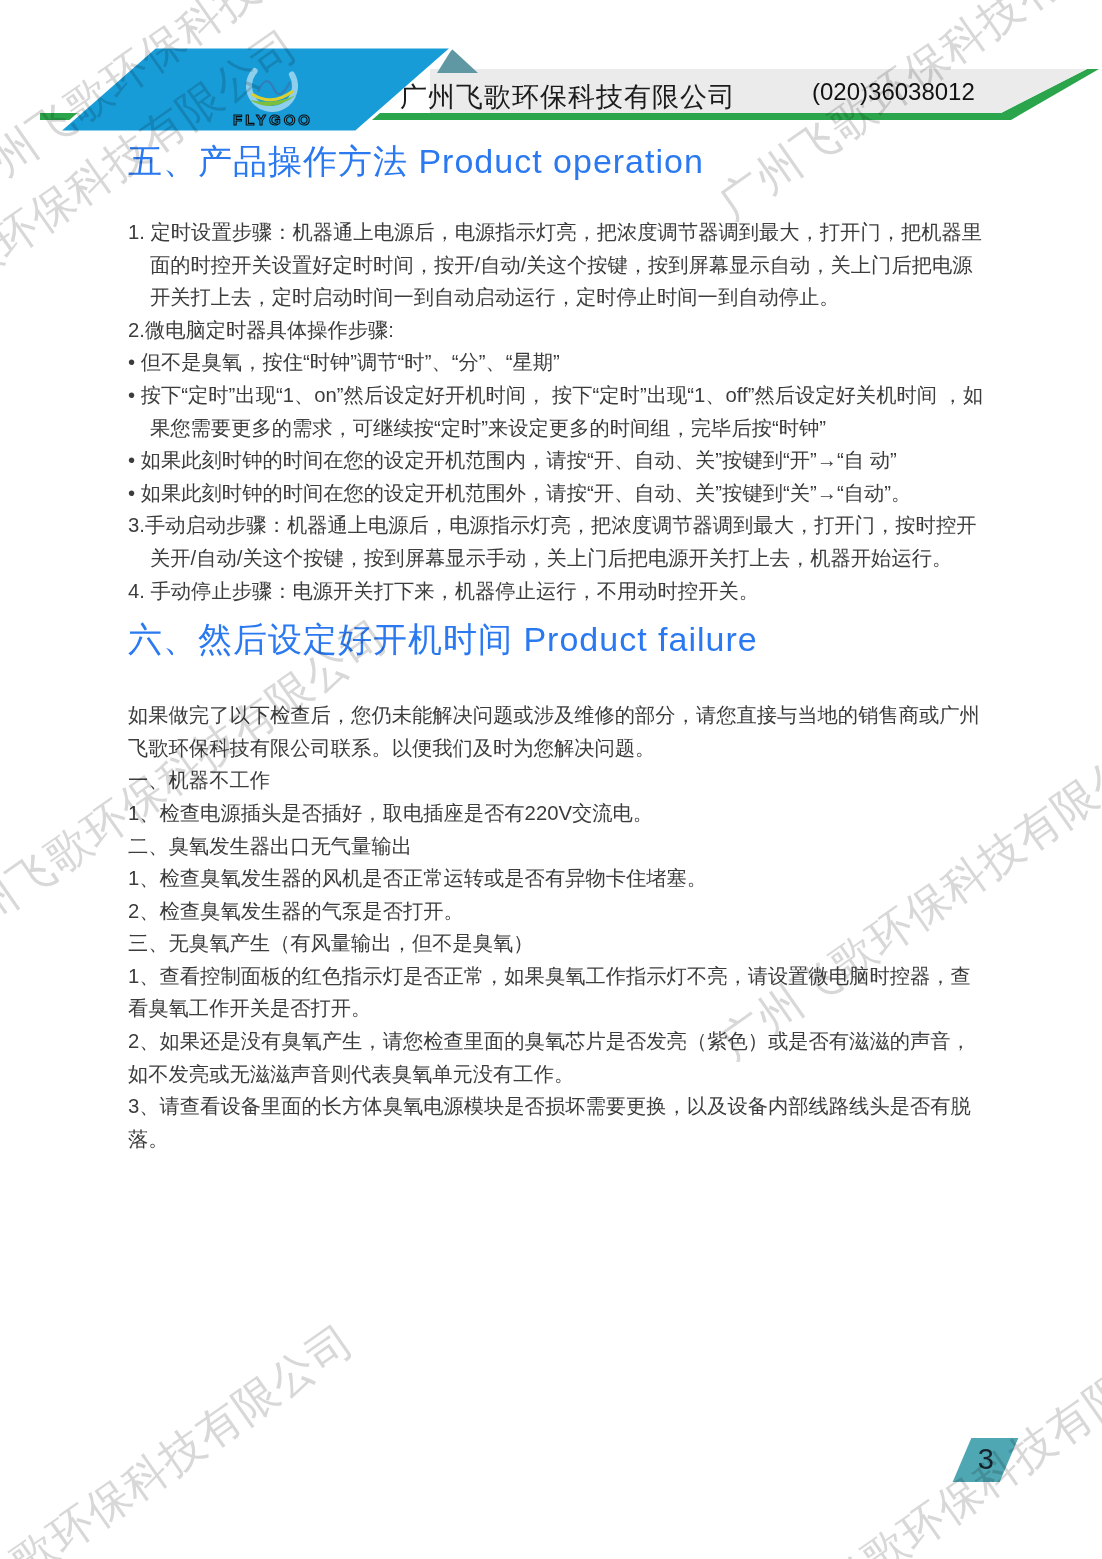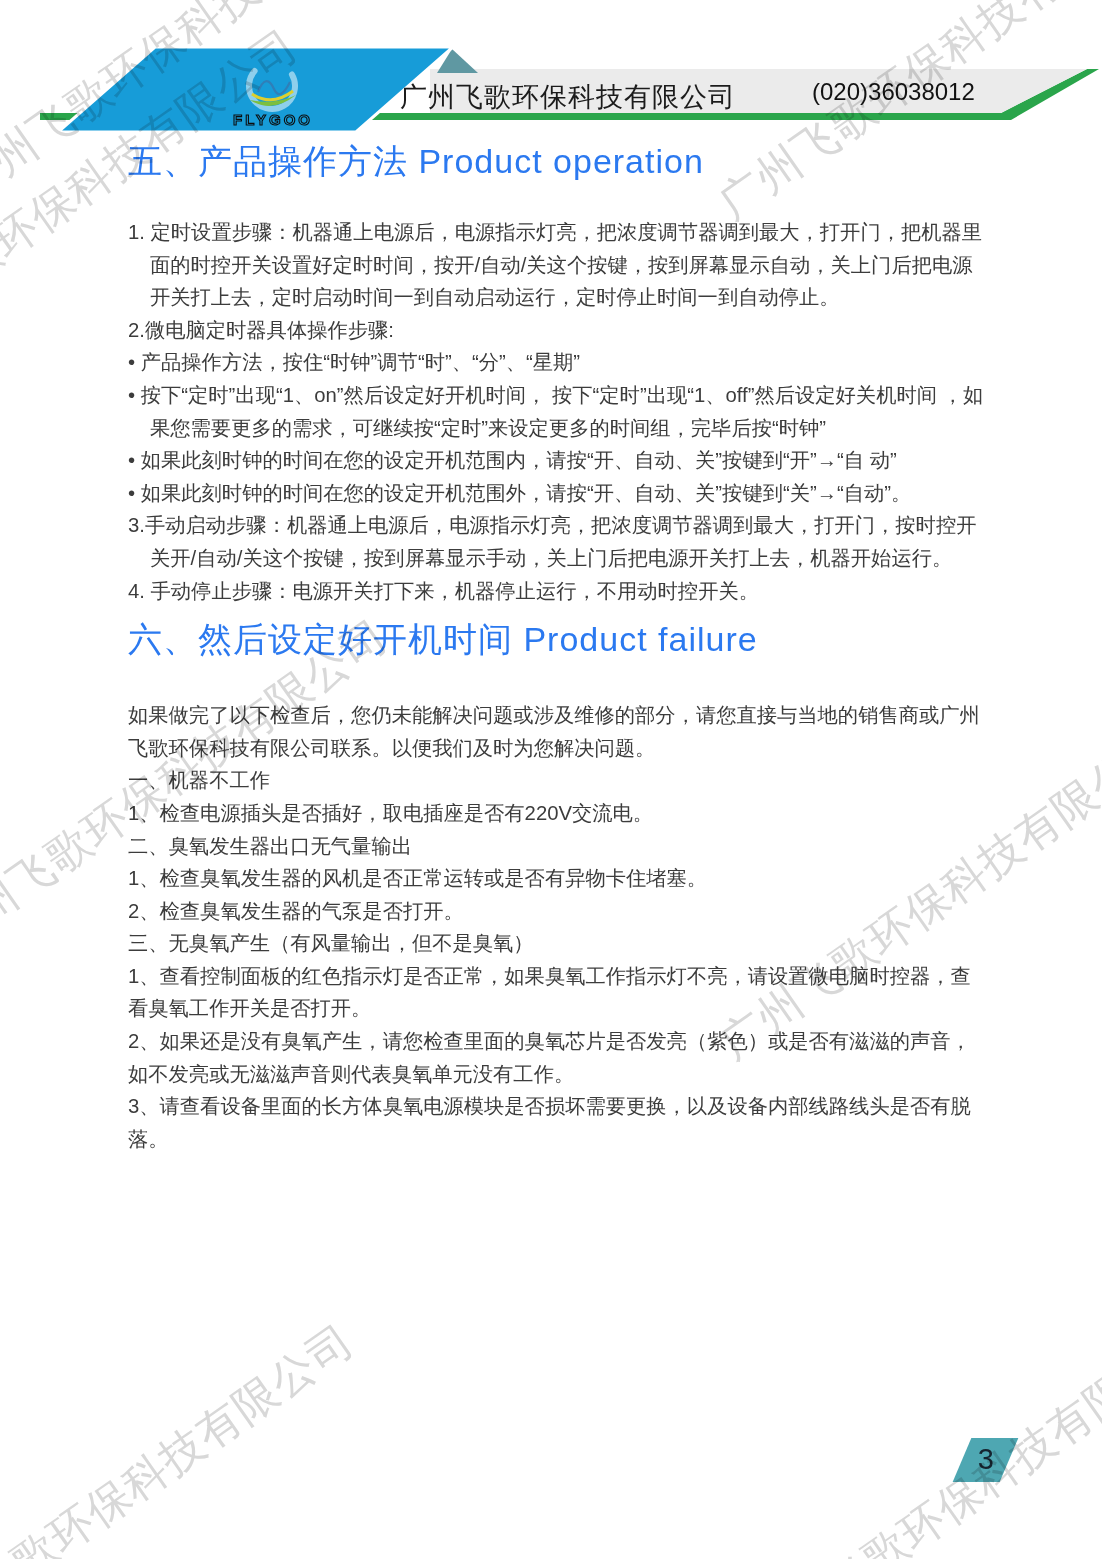--- a/index.html
+++ b/index.html
@@ -93,21 +93,21 @@
   <div class="company">广州飞歌环保科技有限公司</div>
   <div class="phone">(020)36038012</div>
 
   <div class="content">
 
     <section class="sec5">
       <h2 class="sec-title">五、产品操作方法 Product operation</h2>
       <div class="paras">
           <p class="body-line">1. 定时设置步骤：机器通上电源后，电源指示灯亮，把浓度调节器调到最大，打开门，把机器里面的时控开关设置好定时时间，按开/自动/关这个按键，按到屏幕显示自动，关上门后把电源开关打上去，定时启动时间一到自动启动运行，定时停止时间一到自动停止。</p>
           <p class="body-line">2.微电脑定时器具体操作步骤:</p>
-          <p class="body-line">• 产品操作方法，按住“时钟”调节“时”、“分”、“星期”</p>
+          <p class="body-line">• 但不是臭氧，按住“时钟”调节“时”、“分”、“星期”</p>
           <p class="body-line">• 按下“定时”出现“1、on”然后设定好开机时间， 按下“定时”出现“1、off”然后设定好关机时间 ，如果您需要更多的需求，可继续按“定时”来设定更多的时间组，完毕后按“时钟”</p>
           <p class="body-line">• 如果此刻时钟的时间在您的设定开机范围内，请按“开、自动、关”按键到“开”→“自 动”</p>
           <p class="body-line">• 如果此刻时钟的时间在您的设定开机范围外，请按“开、自动、关”按键到“关”→“自动”。</p>
           <p class="body-line">3.手动启动步骤：机器通上电源后，电源指示灯亮，把浓度调节器调到最大，打开门，按时控开关开/自动/关这个按键，按到屏幕显示手动，关上门后把电源开关打上去，机器开始运行。</p>
           <p class="body-line">4. 手动停止步骤：电源开关打下来，机器停止运行，不用动时控开关。</p>
         </div>
     </section>
 
     <section class="sec6">
       <h2 class="sec-title">六、然后设定好开机时间 Product failure</h2>

